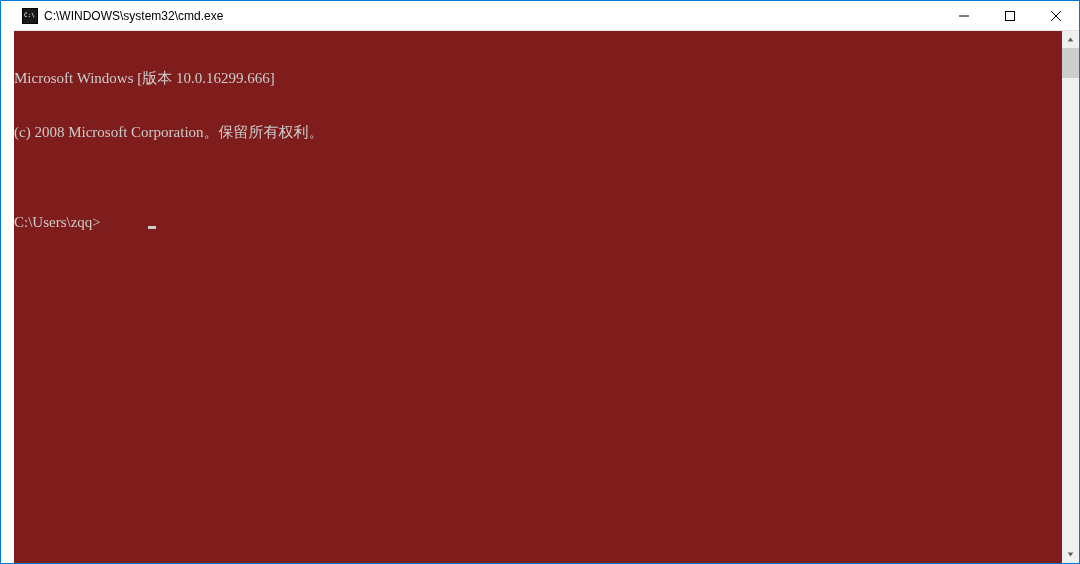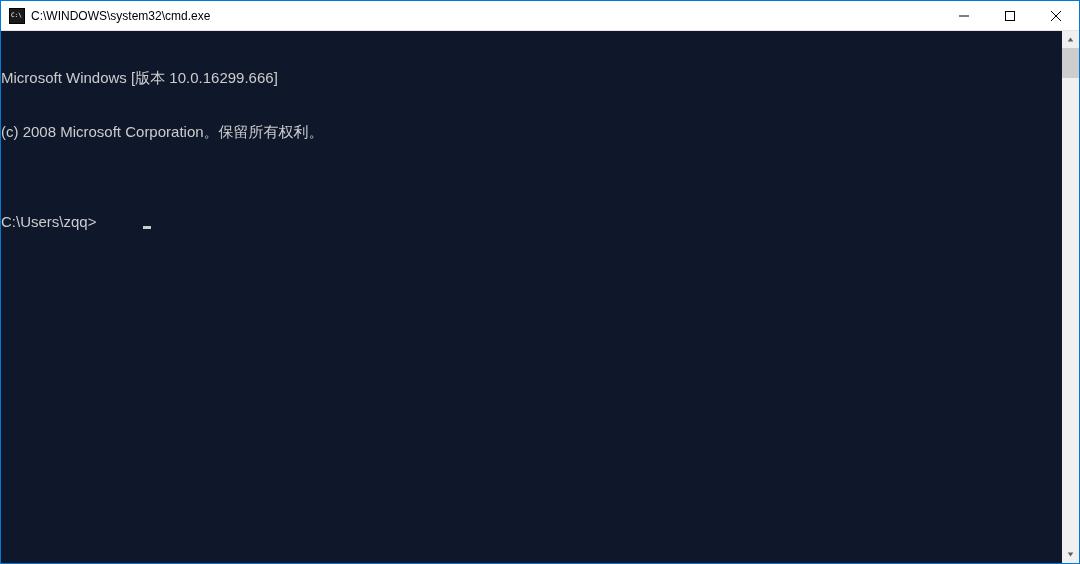--- a/index.html
+++ b/index.html
@@ -14,20 +14,21 @@
       height: 564px;
       overflow: hidden;
     }
     .window {
       width: 1080px;
       height: 564px;
       background: #ffffff;
       border: 1px solid #0078d7;
       display: flex;
       flex-direction: column;
+      padding-left: 13px;
     }
     .titlebar {
       height: 30px;
       background: #ffffff;
       display: flex;
       align-items: center;
       border-bottom: 1px solid #e5e5e5;
     }
     .titlebar-icon {
       width: 16px;
@@ -65,23 +66,23 @@
       width: 10px;
       height: 10px;
     }
     .content-wrap {
       flex: 1;
       display: flex;
       overflow: hidden;
     }
     .terminal {
       flex: 1;
-      background: #0f172a;
+      background: #7f1d1d;
       color: #cccccc;
-      font-family: Liberation Sans, sans-serif;
+      font-family: Liberation Serif, serif;
       font-size: 15px;
       line-height: 18px;
       padding: 2px 0 0 0;
       white-space: pre;
       overflow: hidden;
     }
     .terminal-line {
       white-space: pre;
     }
     .prompt-line {

